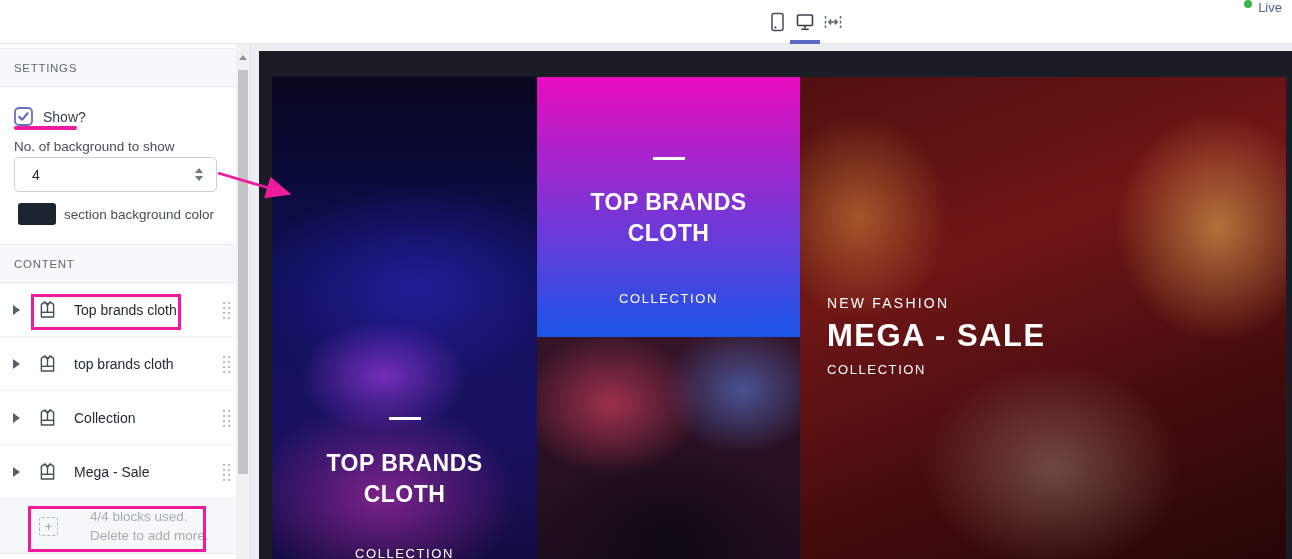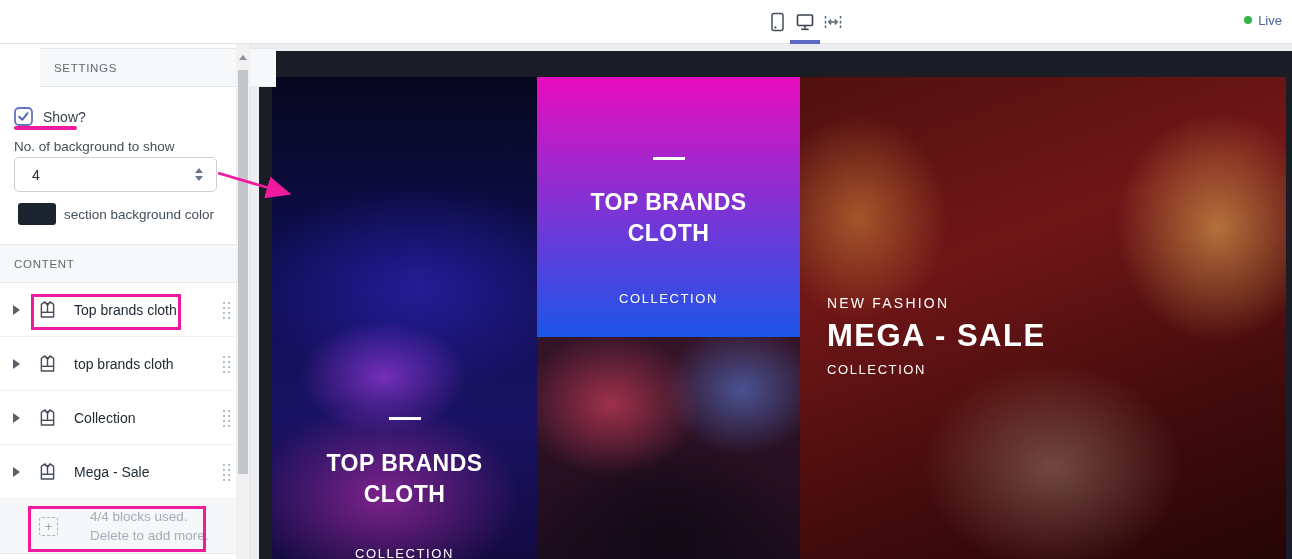--- a/index.html
+++ b/index.html
@@ -9,29 +9,29 @@
   
   .topbar { position:absolute; left:0; top:0; width:1292px; height:44px; background:#fff; border-bottom:1px solid #e3e6e9; z-index:5; }
   .sidebar-header { position:absolute; left:0; top:0; width:251px; height:40px; background:#fff; border-right:1px solid #e3e6e9; border-bottom:1px solid #e3e6e9; display:flex; align-items:center; }
   .back-btn { width:40px; height:40px; display:flex; align-items:center; justify-content:center; cursor:pointer; }
   .panel-title { position:absolute; left:0; width:251px; text-align:center; font-size:15px; font-weight:700; color:#212b36; pointer-events:none; }
   .page-selector { position:absolute; left:264px; top:0; height:44px; display:flex; align-items:center; gap:8px; cursor:pointer; }
   .page-selector-label { font-size:14px; color:#37424e; }
   .device-switcher { position:absolute; left:763px; top:0; height:44px; display:flex; align-items:center; }
   .device-btn { width:28px; height:44px; display:flex; align-items:center; justify-content:center; position:relative; cursor:pointer; }
   .device-btn .active-underline { position:absolute; left:-1px; bottom:0; width:30px; height:4px; background:#5c6ac4; }
-  .live-indicator { position:absolute; right:10px; top:0; height:40px; display:flex; align-items:center; gap:6px; }
+  .live-indicator { position:absolute; right:10px; top:0; height:40px; display:flex; align-items:flex-start; gap:6px; }
   .live-dot { width:8px; height:8px; border-radius:50%; background:#36b34a; }
   .live-label { font-size:13px; color:#4a639c; }
 
   
   .sidebar { position:absolute; left:0; top:40px; width:251px; height:519px; background:#fff; border-right:1px solid #dfe3e8; z-index:4; }
   .section-band { height:39px; background:#f7f8fa; border-top:1px solid #e6e9ec; border-bottom:1px solid #e6e9ec; display:flex; align-items:center; padding-left:14px; }
   .section-band span { font-size:11.5px; letter-spacing:.7px; color:#5e6973; }
-  .settings-band { position:absolute; left:0; top:8px; width:236px;margin-left:40px; }
+  .settings-band { position:absolute; left:0; top:8px; width:236px; }
   .setting-show { position:absolute; left:14px; top:67px; display:flex; align-items:center; gap:10px; }
   .show-label { font-size:14px; color:#333f4b; }
   .checkbox { width:19px; height:19px; cursor:pointer; }
   .count-label { position:absolute; left:14px; top:99px; font-size:13.5px; color:#454f5b; }
   .count-field { position:absolute; left:14px; top:117px; width:203px; height:35px; border:1px solid #c9d0d8; border-radius:5px; background:#fff; }
   .count-input { position:absolute; left:0; top:0; width:100%; height:100%; border:none; background:transparent; font-family:"Liberation Sans",sans-serif; font-size:14px; color:#212b36; padding-left:17px; outline:none; }
   .stepper { position:absolute; right:10px; top:0; height:100%; width:14px; display:flex; flex-direction:column; align-items:center; justify-content:center; gap:3px; cursor:pointer; }
   .step-up { width:0; height:0; border-left:4px solid transparent; border-right:4px solid transparent; border-bottom:5px solid #6b7885; }
   .step-down { width:0; height:0; border-left:4px solid transparent; border-right:4px solid transparent; border-top:5px solid #6b7885; }
   .setting-bgcolor { position:absolute; left:18px; top:163px; display:flex; align-items:center; gap:8px; }

